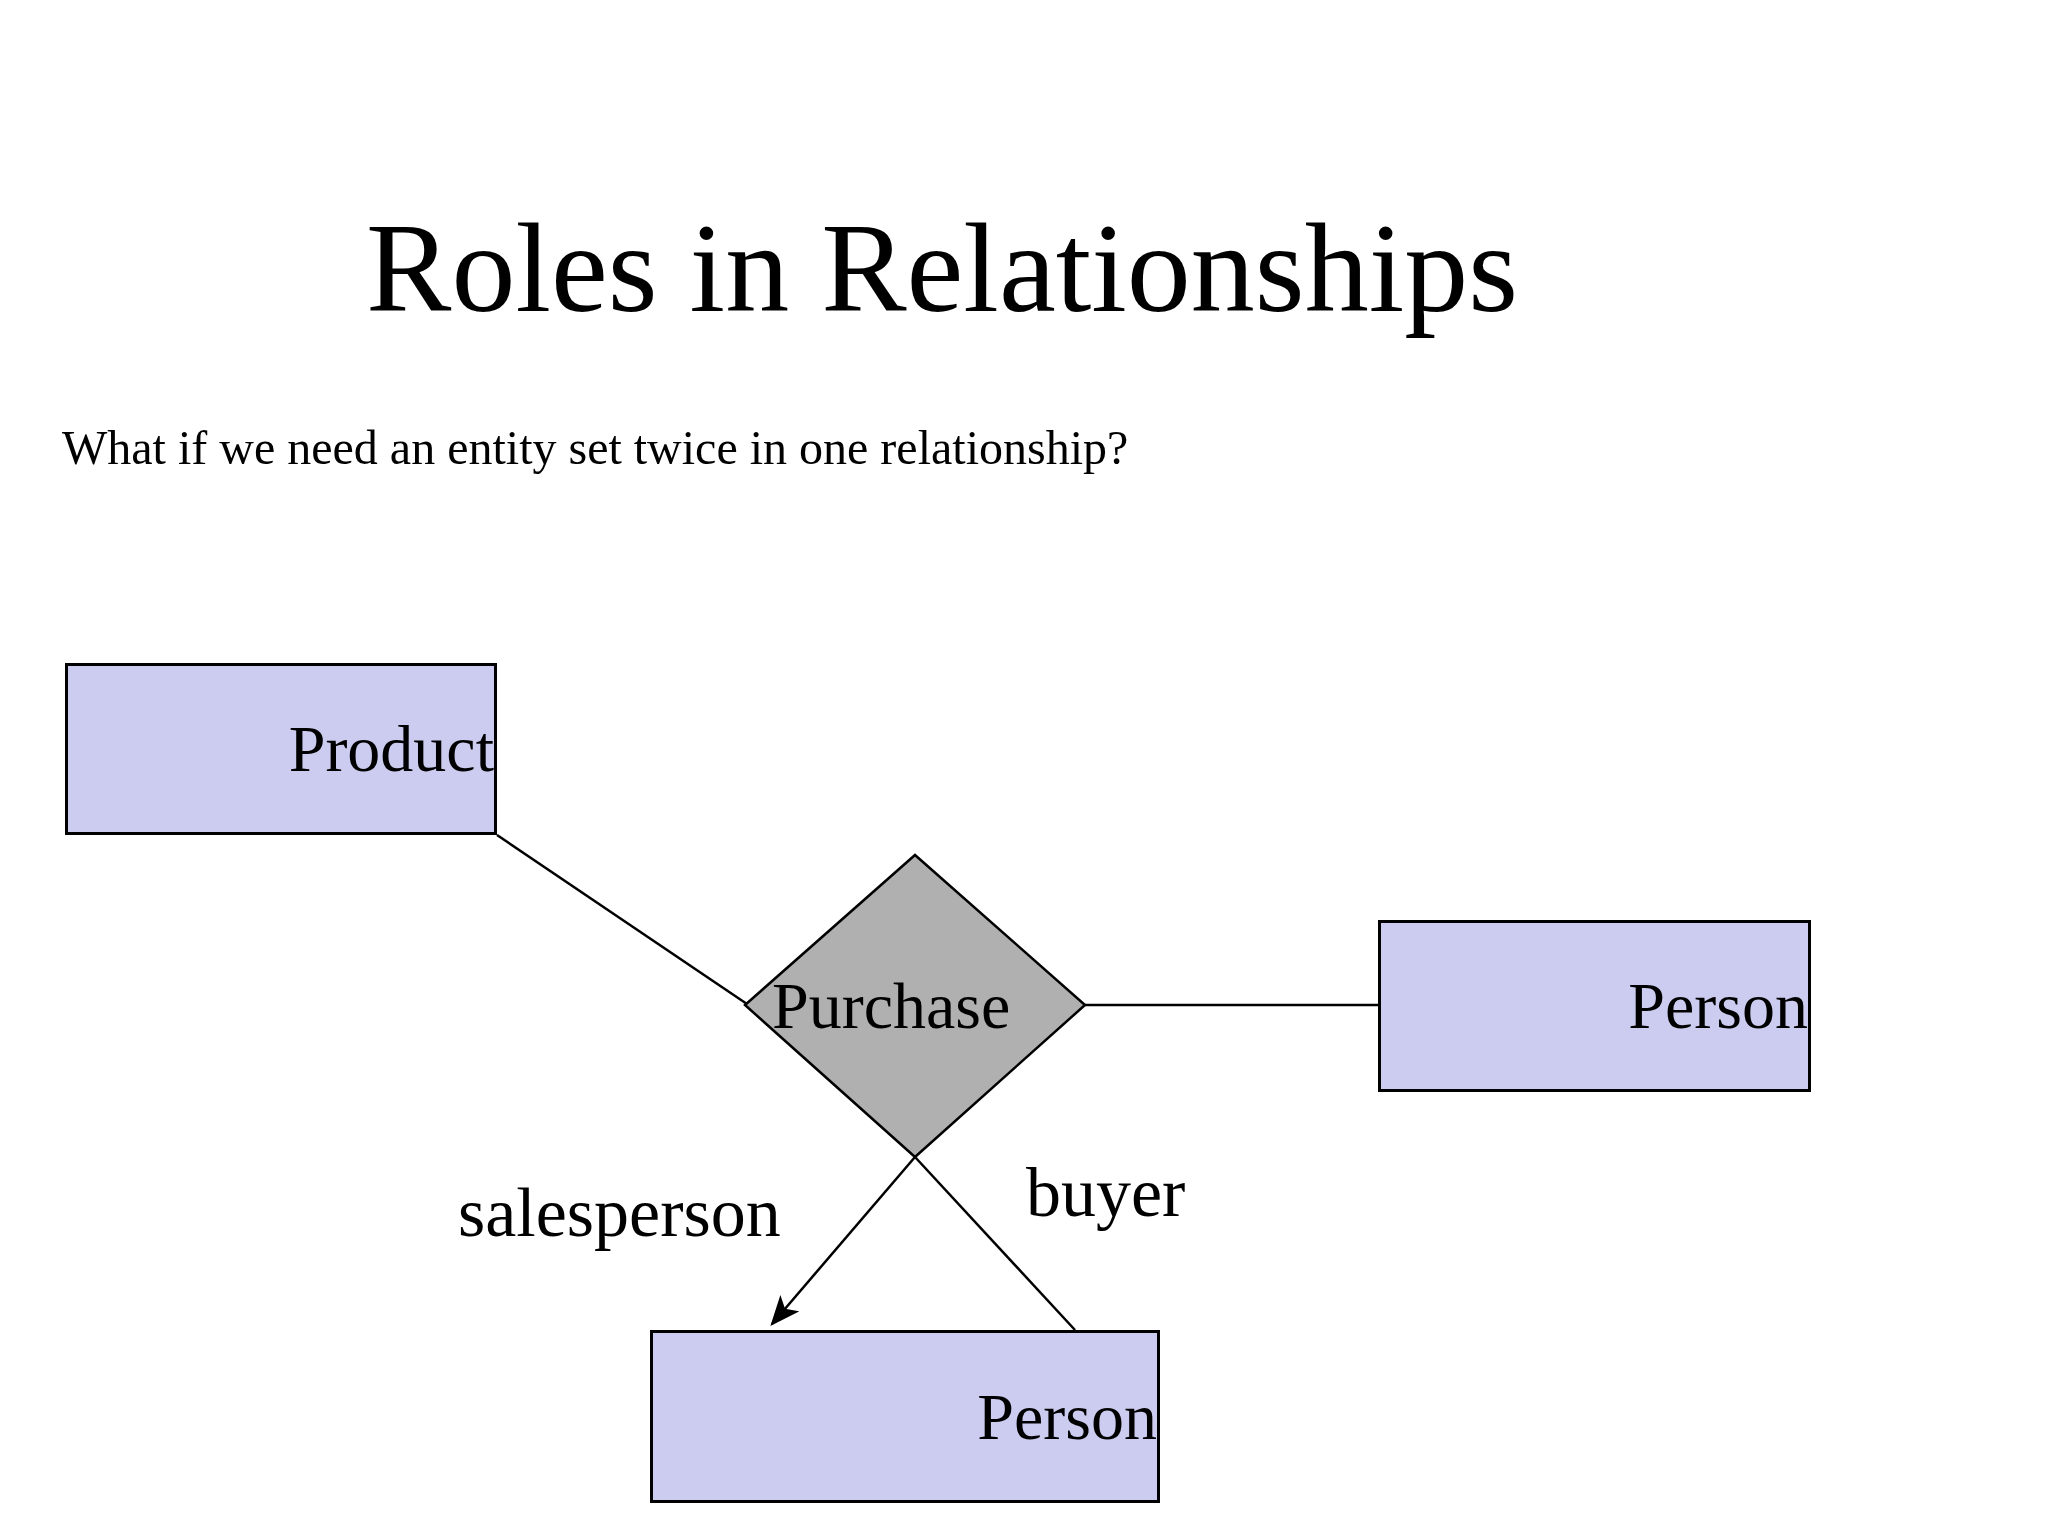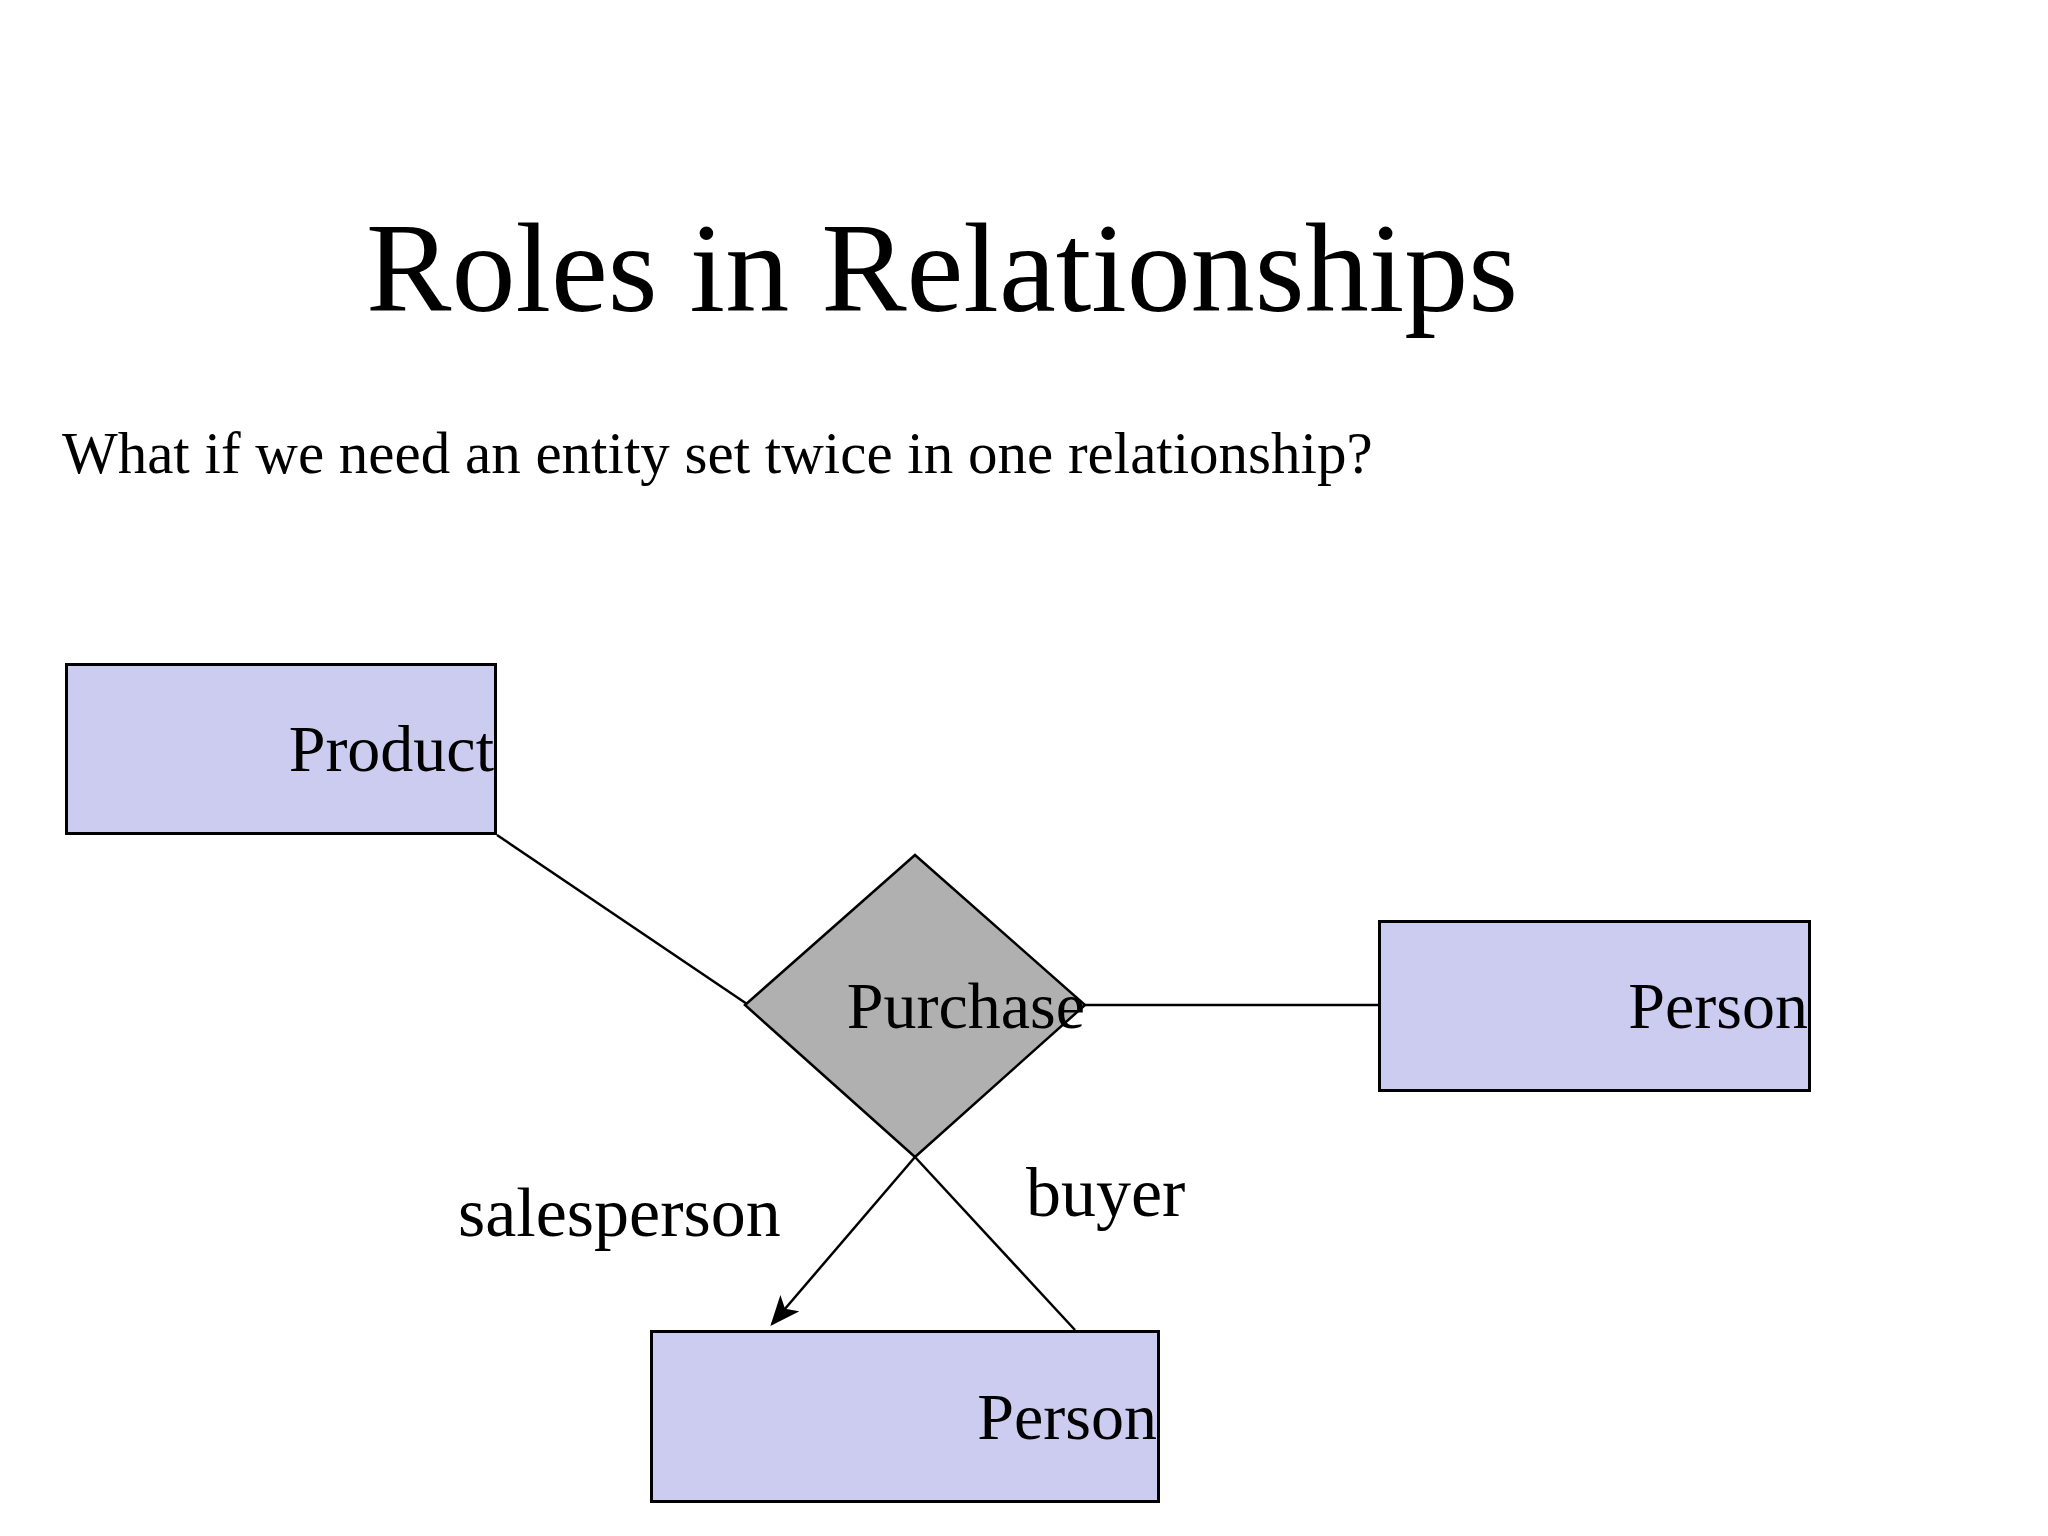--- a/index.html
+++ b/index.html
@@ -23,21 +23,21 @@
     width: 100%;
     text-align: center;
     font-size: 128px;
     line-height: 1.1;
     white-space: nowrap;
   }
   .subtitle {
     position: absolute;
     left: 62px;
     top: 420px;
-    font-size: 59px;
+    font-size: 48px;
     line-height: 1.15;
     white-space: nowrap;
     text-align: center;
   }
   .connectors {
     position: absolute;
     left: 0;
     top: 0;
     width: 2048px;
     height: 1536px;
@@ -51,27 +51,27 @@
     align-items: center;
     justify-content: flex-end;
     font-size: 66px;
     line-height: 1;
   }
   #entity-product { left: 65px;  top: 663px;  width: 432px; height: 172px; }
   #entity-store   { left: 1378px; top: 920px; width: 433px; height: 172px; }
   #entity-person  { left: 650px; top: 1330px; width: 510px; height: 173px; }
   .diamond-label {
     position: absolute;
-    left: 745px;
+    left: 772px;
     top: 855px;
     width: 340px;
     height: 302px;
     display: flex;
     align-items: center;
-    justify-content: flex-end;
+    justify-content: flex-start;
     font-size: 66px;
     line-height: 1;
     pointer-events: none;
   }
   .role {
     position: absolute;
     font-size: 70px;
     line-height: 1;
     white-space: nowrap;
   }

